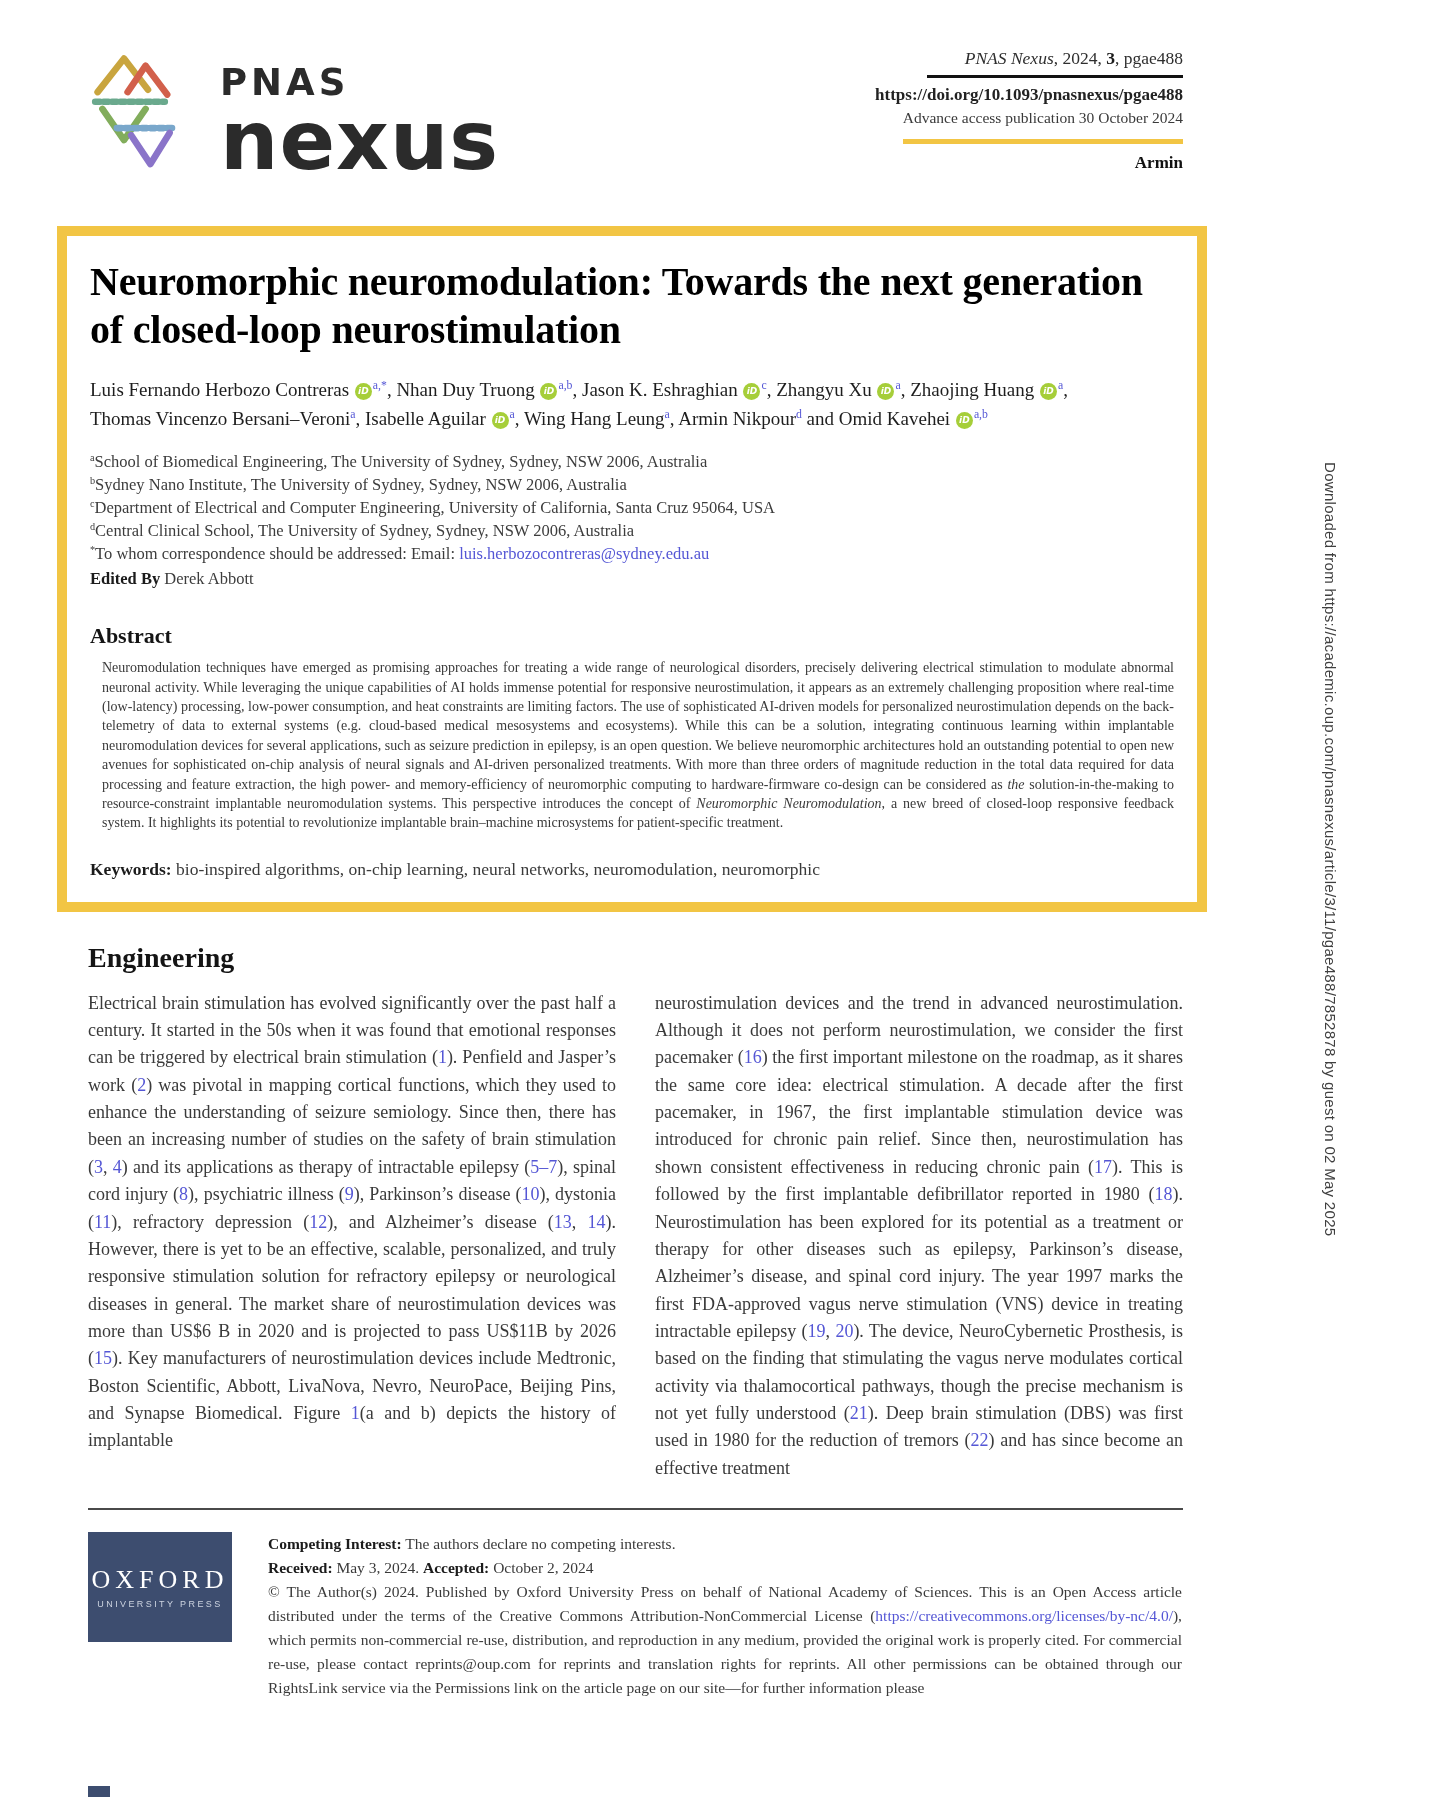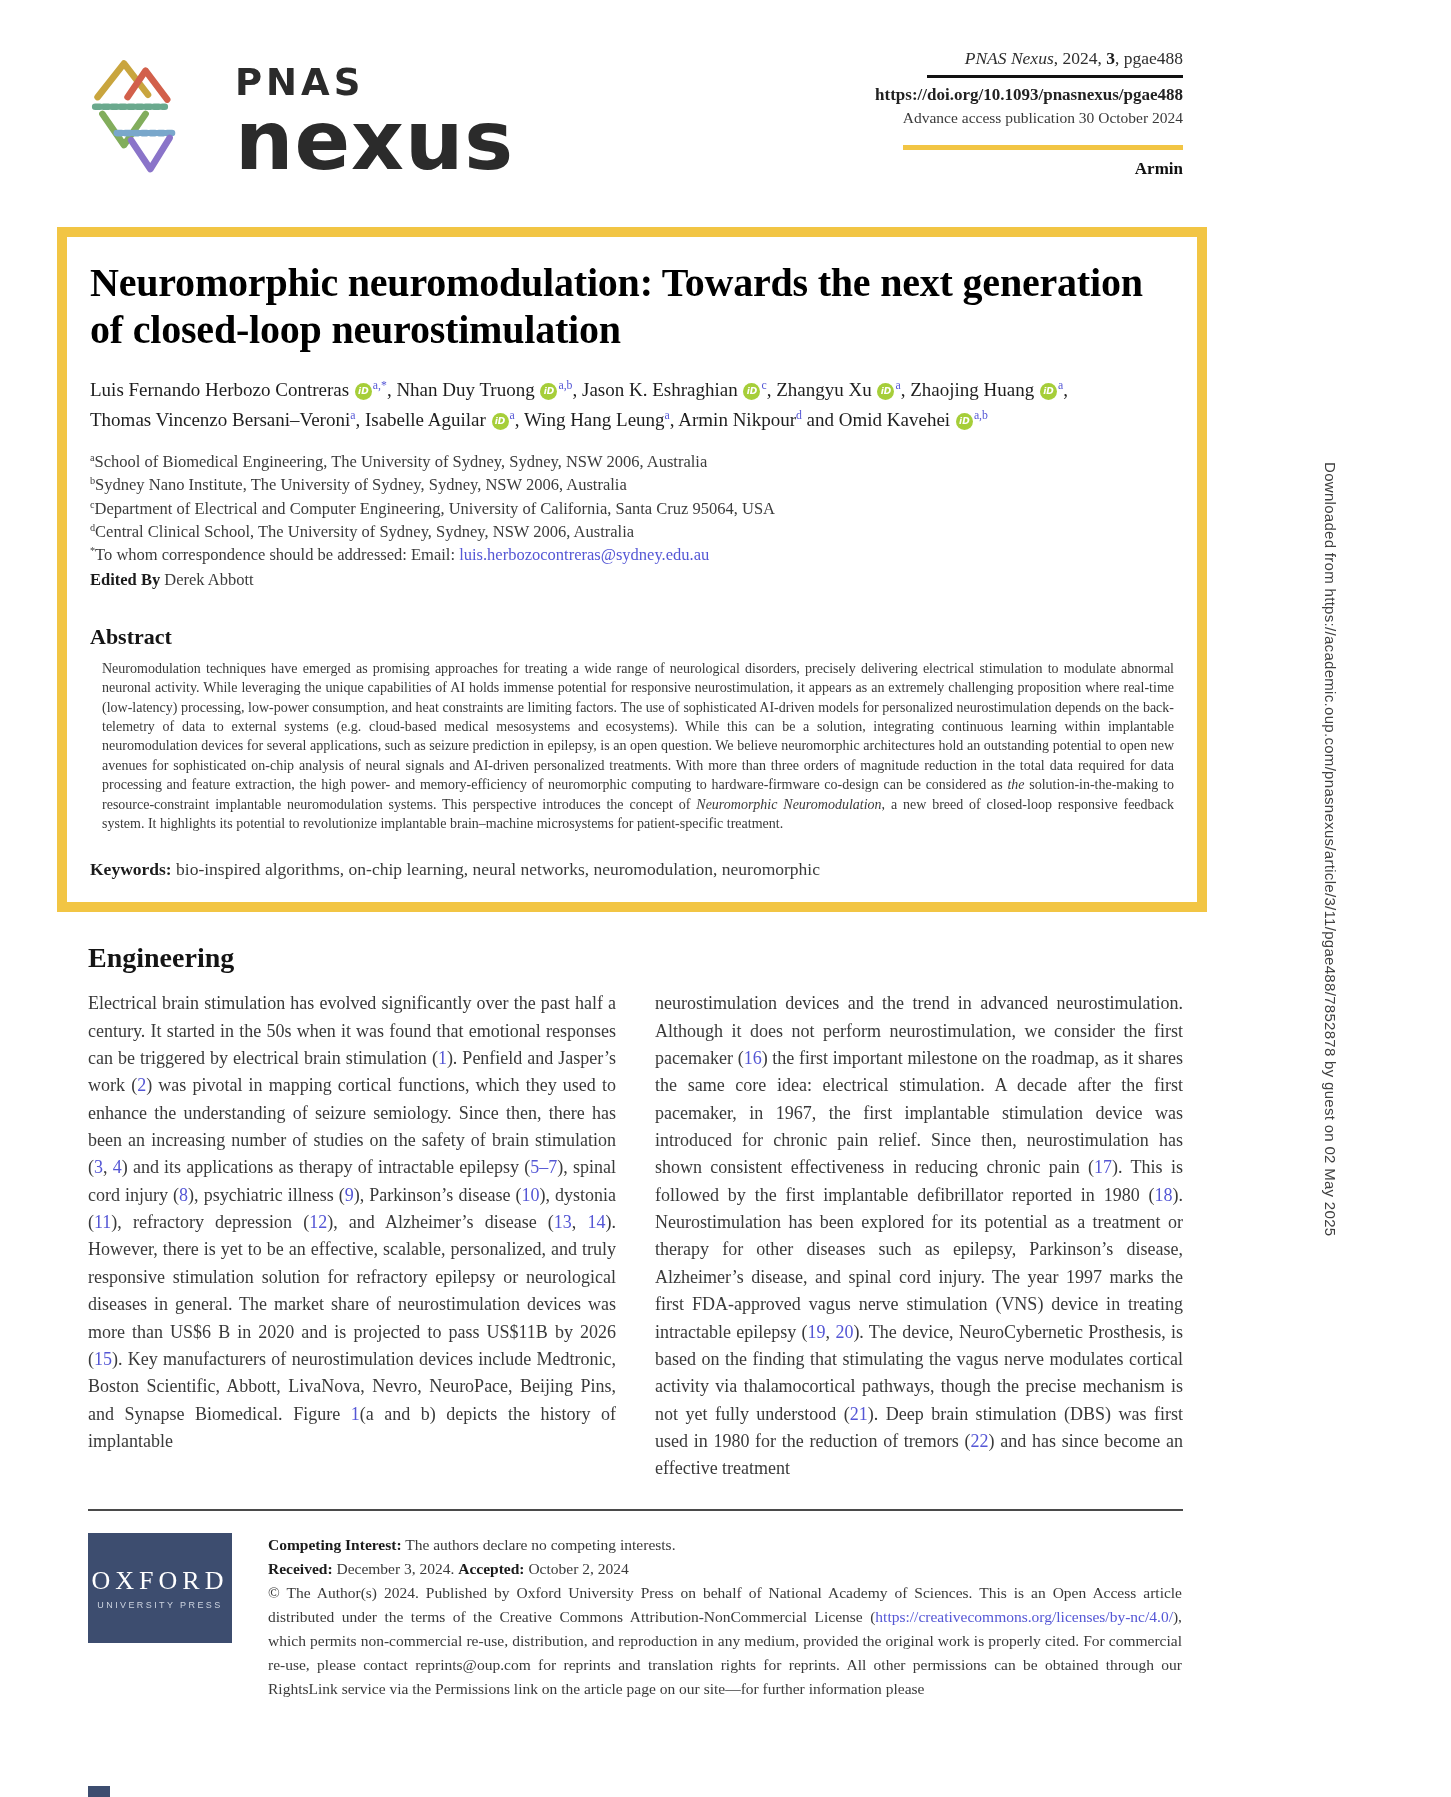--- a/index.html
+++ b/index.html
@@ -6,34 +6,34 @@
   html,body { margin:0; padding:0; }
   body {
     width:1451px; height:1797px; overflow:hidden; position:relative;
     background:#ffffff; color:#3a3a3a;
     font-family:"Liberation Serif", serif;
   }
 
   
   .masthead { display:flex; justify-content:space-between; align-items:flex-start;
               padding:42px 268px 0 88px; }
-  .logo { display:flex; align-items:center; gap:27px; }
+  .logo { display:flex; align-items:flex-start; gap:12px; }
   .logo-mark { margin-top:2px; }
   .logo-text { display:flex; flex-direction:column; }
   .logo-pnas { font-family:"DejaVu Sans", sans-serif; font-weight:bold; font-size:37px;
                letter-spacing:4px; color:#2b2b2b; line-height:1; margin-top:22px; }
   .logo-nexus { font-family:"DejaVu Sans", sans-serif; font-weight:600; font-size:82px;
                 color:#2b2b2b; line-height:0.92; letter-spacing:1px; margin-top:2px; }
 
   .mast-right { text-align:right; padding-top:6px; }
   .journal-line { font-size:17.5px; color:#2e2e2e; }
   .mast-rule { height:3px; background:#111; width:256px; margin:6px 0 7px auto; }
   .doi-line { font-weight:bold; font-size:17px; color:#222; }
   .advance-line { font-size:15.5px; color:#3a3a3a; margin-top:4px; }
-  .adv-underline { display:inline-block; border-bottom:5px solid #F2C544; padding-bottom:18px; }
+  .adv-underline { display:inline-block; border-bottom:5px solid #F2C544; padding-bottom:12px; }
   .review-line { font-weight:bold; font-size:17px; color:#111; margin-top:9px; }
 
   
   .title-box { margin:48px 244px 0 57px; border:10px solid #F2C544;
                padding:14px 23px 22px 23px; background:#fff; }
   .article-title { font-size:40px; line-height:1.18; font-weight:bold; color:#000000;
                    margin:8px 0 0 0; letter-spacing:-0.2px; }
   .authors { font-size:19px; color:#1e1e1e; margin-top:22px; line-height:1.55; }
   .orcid { display:inline-block; width:17px; height:17px; border-radius:50%;
            background:#A6CE39; color:#fff; font-family:"DejaVu Sans", sans-serif;
@@ -135,20 +135,20 @@
 
 <footer class="pagefoot">
   <div class="foot-rule"></div>
   <div class="foot-body">
     <div class="oxford-box">
       <div class="ox-name">OXFORD</div>
       <div class="ox-sub">UNIVERSITY PRESS</div>
     </div>
     <div class="foot-text">
       <p><span class="seg-b">Competing Interest:</span><span> The authors declare no competing interests.</span></p>
-      <p><span class="seg-b">Received:</span><span> December 3, 2024. </span><span class="seg-b">Accepted:</span><span> October 2, 2024</span></p>
+      <p><span class="seg-b">Received:</span><span> May 3, 2024. </span><span class="seg-b">Accepted:</span><span> October 2, 2024</span></p>
       <p><span>© The Author(s) 2024. Published by Oxford University Press on behalf of National Academy of Sciences. This is an Open Access article distributed under the terms of the Creative Commons Attribution-NonCommercial License (</span><span class="seg-link">https://creativecommons.org/licenses/by-nc/4.0/</span><span>), which permits non-commercial re-use, distribution, and reproduction in any medium, provided the original work is properly cited. For commercial re-use, please contact reprints@oup.com for reprints and translation rights for reprints. All other permissions can be obtained through our RightsLink service via the Permissions link on the article page on our site—for further information please</span></p>
     </div>
   </div>
 </footer>
 
 <div class="watermark">Downloaded from https://academic.oup.com/pnasnexus/article/3/11/pgae488/7852878 by guest on 02 May 2025</div>
 <div class="cut-artifact"></div>
 
 </body></html>

